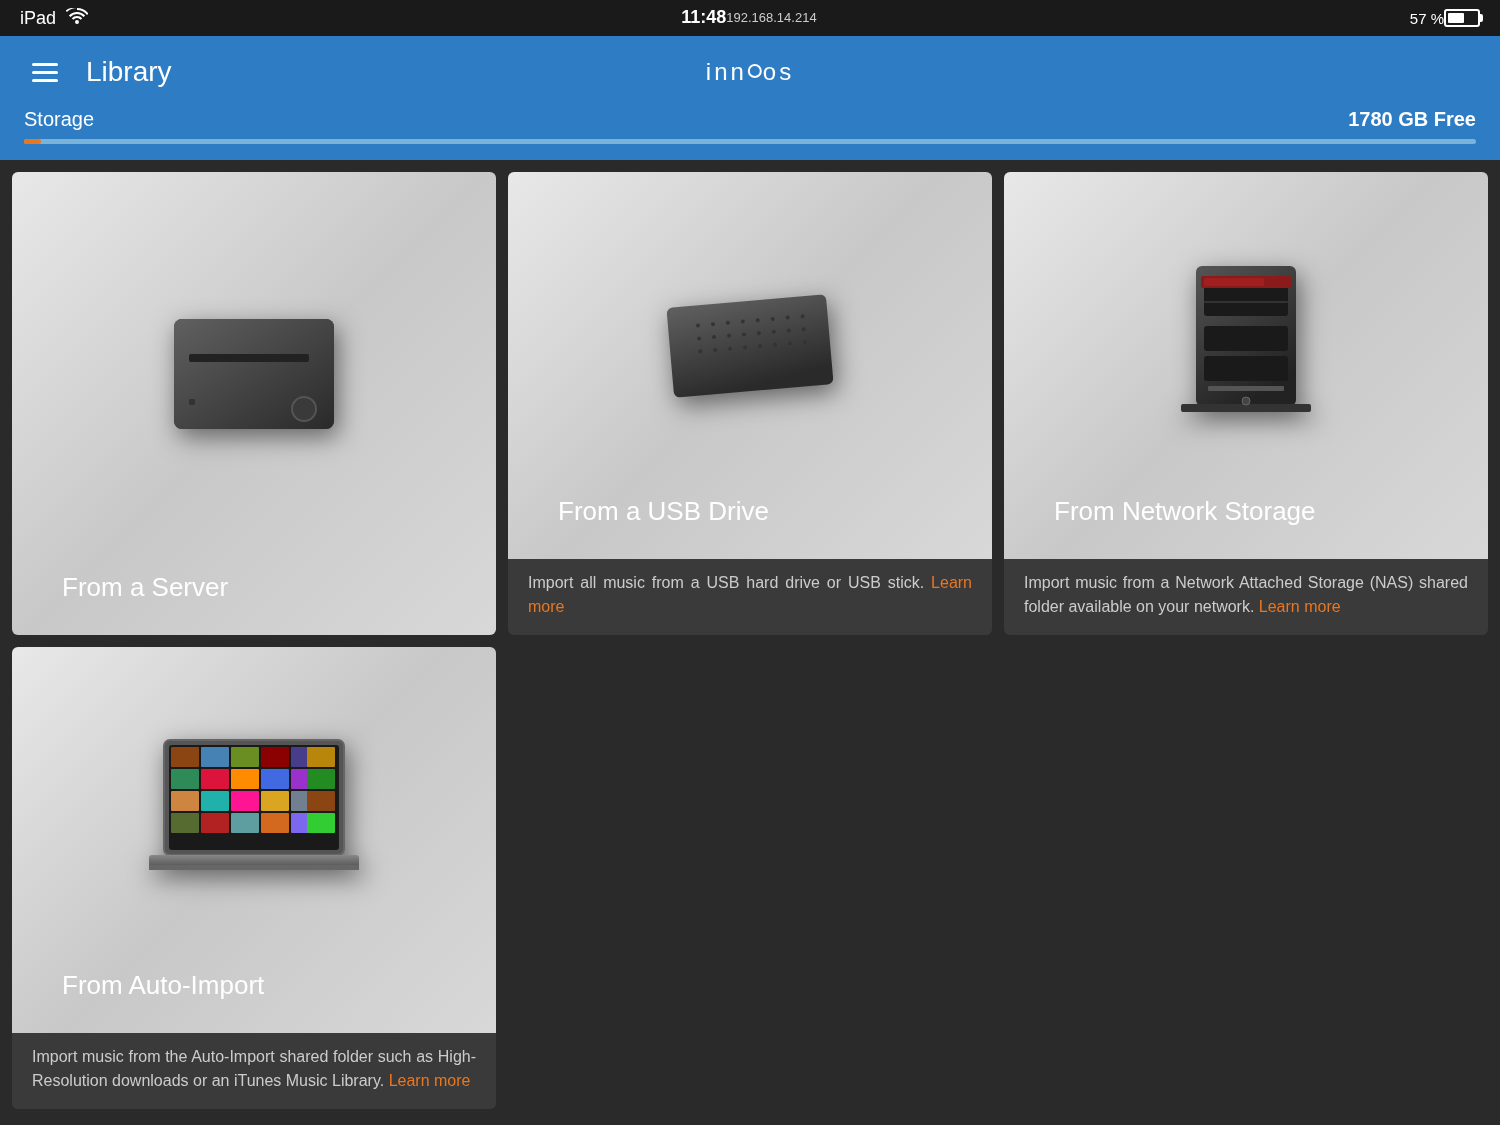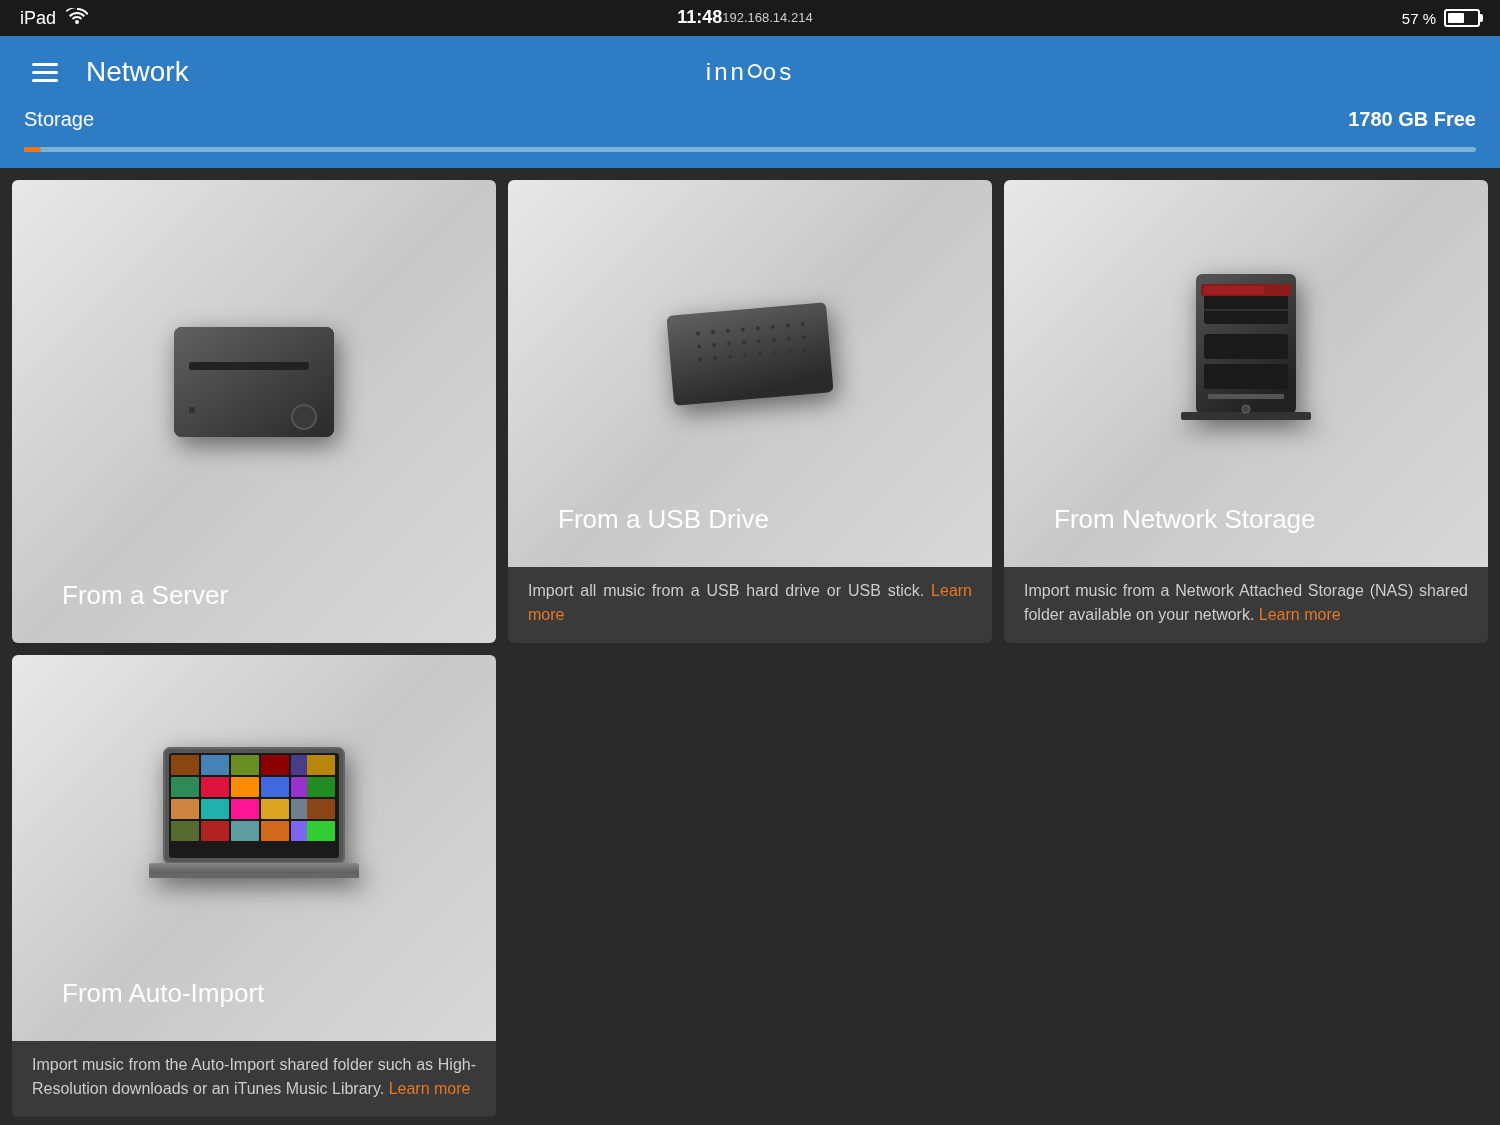--- a/index.html
+++ b/index.html
@@ -21,21 +21,21 @@
       justify-content: space-between;
       padding: 0 20px;
       color: #fff;
       font-size: 18px;
       font-weight: 500;
     }
     .status-left { display: flex; align-items: flex-end; gap: 10px; }
     .status-center { display: flex; flex-direction: row; align-items: center; line-height: 1.2; }
     .status-time { font-size: 18px; font-weight: 600; }
     .status-ip { font-size: 13px; color: #ccc; }
-    .status-right { display: flex; align-items: center; gap: 8px; font-size: 15px; }
+    .status-right { display: flex; align-items: center; gap: 0; font-size: 15px; }
 
     
     .battery {
       display: flex; align-items: center; gap: 4px;
     }
     .battery-bar {
       width: 36px; height: 18px;
       border: 2px solid #fff;
       border-radius: 3px;
       position: relative;
@@ -101,21 +101,21 @@
 
     
     .storage-bar-container {
       background: #2e7cc4;
       padding: 0 24px 16px;
     }
     .storage-info {
       display: flex;
       justify-content: space-between;
       align-items: center;
-      margin-bottom: 16px;
+      margin-bottom: 8px;
     }
     .storage-label {
       color: #fff;
       font-size: 20px;
       font-weight: 400;
     }
     .storage-free {
       color: #fff;
       font-size: 20px;
       font-weight: 700;
@@ -227,21 +227,21 @@
     </div>
   </div>
 </div>
 
 <div class="header">
   <div class="hamburger">
     <span></span>
       <span></span>
       <span></span>
   </div>
-  <span class="header-title">Network</span>
+  <span class="header-title">Library</span>
   <div class="logo">
     inn<span class="logo-circle"></span>os
   </div>
 </div>
 
 <div class="storage-bar-container">
   <div class="storage-info">
     <span class="storage-label">Storage</span>
     <span class="storage-free">1780 GB Free</span>
   </div>

